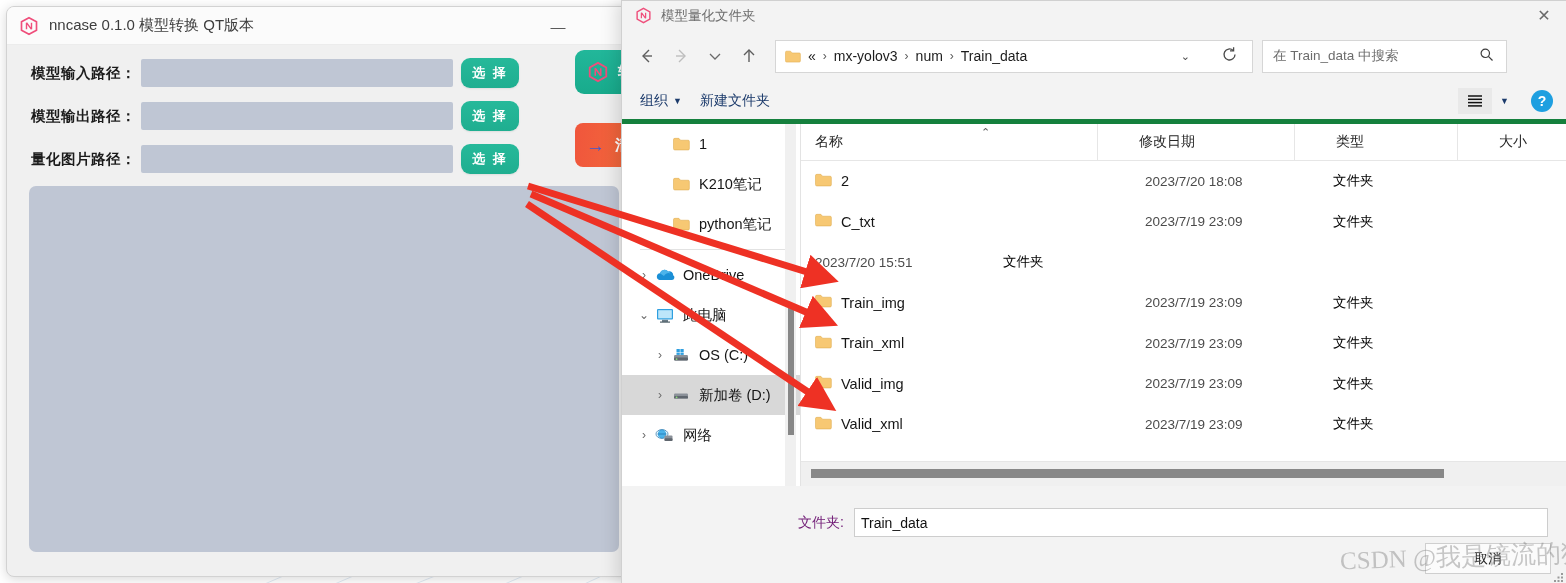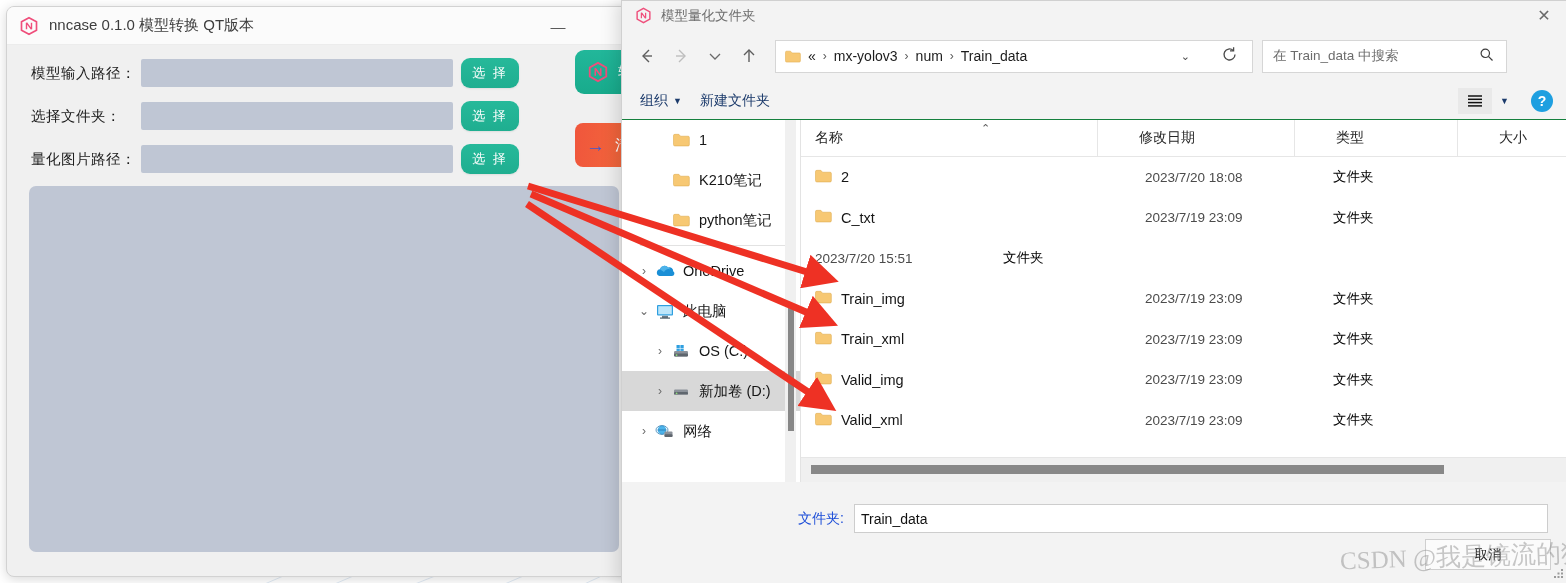--- a/index.html
+++ b/index.html
@@ -53,21 +53,21 @@
   .app-menubar {
     height: 30px;
     background: #fdfdfd;
     display: flex; align-items: center;
     border-bottom: 1px solid #e8e8e8;
   }
   .app-menuitem {
     margin-left: 13px;
     font-size: 13.5px; color: #7c7c7c;
   }
-  .app-body { position: relative; padding: 12px 0 0 0; }
+  .app-body { position: relative; padding: 12px 0 0 0; font-weight: bold; }
 
   .form-row {
     display: flex; align-items: center;
     height: 32px; margin: 0 0 11px 0;
     padding-left: 24px;
   }
   .form-label {
     width: 108px;
     font-size: 14.5px; color: #1b1b1b;
     letter-spacing: .5px;
@@ -171,21 +171,21 @@
     display: flex; align-items: center;
     position: relative;
   }
   .search-ph { margin-left: 10px; font-size: 13.5px; color: #6c6c6c; }
   .search-icon { position: absolute; right: 12px; color:#3c3c3c; font-size: 14px; }
 
   .dlg-toolbar {
     height: 37px; background: #f3f3f3;
     display: flex; align-items: center;
     position: relative;
-    border-bottom: 1px solid #15803d;
+    border-bottom: 5px solid #15803d;
   }
   .tb-item {
     margin-left: 18px;
     font-size: 14px; color: #1b3a6b;
     display: flex; align-items: center;
   }
   .tb-caret { margin-left: 5px; font-size: 9px; color: #1b3a6b; }
   .tb-right { position: absolute; right: 14px; display:flex; align-items:center; }
   .tb-view {
     width: 34px; height: 26px;
@@ -298,21 +298,21 @@
   .dlg-bottom {
     height: 100px; background: #f3f3f3;
     position: relative;
   }
   .fname-row {
     position: absolute; left: 0; top: 22px;
     display: flex; align-items: center; width: 100%;
   }
   .fname-label {
     width: 222px; text-align: right;
-    font-size: 14px; color: #1d4ed8;
+    font-size: 14px; color: #701a75;
   }
   .fname-input {
     margin-left: 10px;
     width: 692px; height: 27px;
     background: #ffffff;
     border: 1px solid #cdcdcd;
     display: flex; align-items: center;
     font-size: 14px; color: #111;
   }
   .fname-input span { margin-left: 6px; }
@@ -384,21 +384,21 @@
 
     <div class="app-body">
 
       <div class="form-row">
         <div class="form-label">模型输入路径：</div>
         <div class="form-input"></div>
         <div class="btn-select">选 择</div>
       </div>
 
       <div class="form-row">
-        <div class="form-label">选择文件夹：</div>
+        <div class="form-label">模型输出路径：</div>
         <div class="form-input"></div>
         <div class="btn-select">选 择</div>
       </div>
 
       <div class="form-row">
         <div class="form-label">量化图片路径：</div>
         <div class="form-input"></div>
         <div class="btn-select">选 择</div>
       </div>
 

